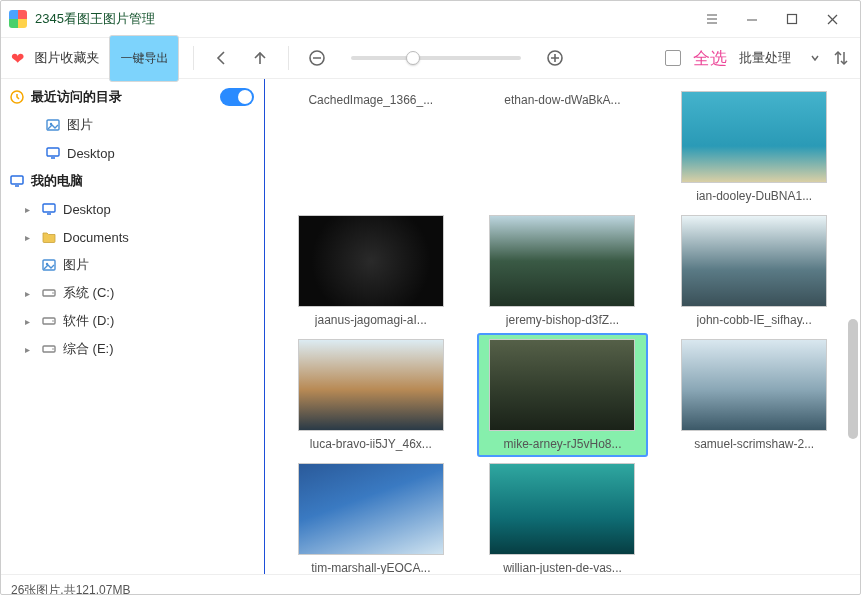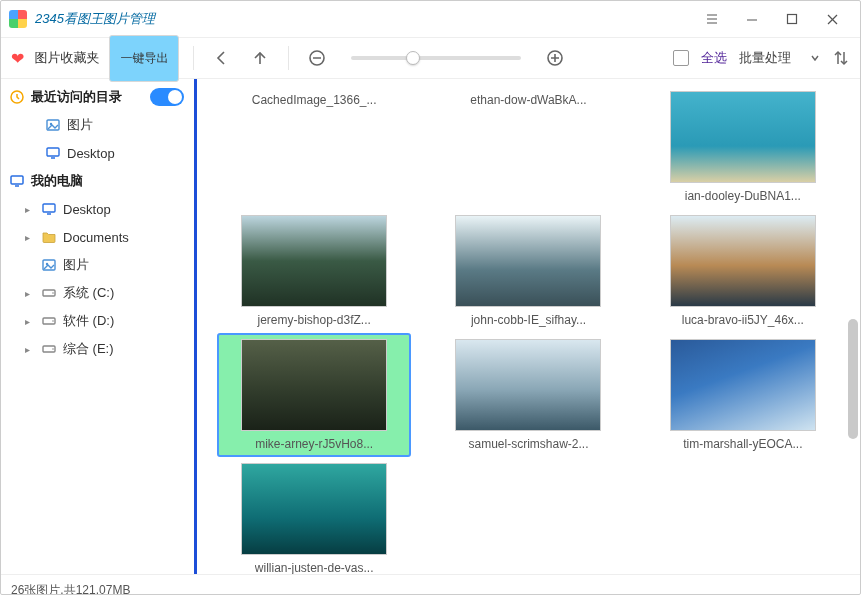--- a/index.html
+++ b/index.html
@@ -1,44 +1,44 @@
 <!DOCTYPE html>
 <html><head>
 <meta charset="utf-8">
 <style>
 * { margin: 0; padding: 0; box-sizing: border-box; font-family: "Microsoft YaHei", "Segoe UI", sans-serif; }
 body { background: #fff; width: 861px; height: 595px; overflow: hidden; border: 1px solid #ccc; border-radius: 2px; }
 
 
 .titlebar { height: 36px; display: flex; align-items: center; padding: 0 8px; }
 .titlebar .logo { width: 18px; height: 18px; border-radius: 3px; margin-right: 8px; background: conic-gradient(#ff5a5a 0 25%, #ffd24a 0 50%, #4ad06b 0 75%, #4aa3ff 0 100%); }
-.titlebar .title { font-size: 13px; color: #0369a1; flex: 0 0 auto; font-style: italic; }
+.titlebar .title { font-size: 13px; color: #14532d; flex: 0 0 auto; }
 .titlebar .spacer { flex: 1; }
 .win-btn { width: 40px; height: 28px; display: flex; align-items: center; justify-content: center; color: #444; cursor: pointer; }
 .win-btn svg { stroke: #555; stroke-width: 1.2; fill: none; }
 
 
 .toolbar { height: 42px; border-top: 1px solid #eee; border-bottom: 1px solid #eee; display: flex; align-items: center; padding: 0 10px; gap: 10px; }
 .heart { color: #ff4a4a; font-size: 16px; }
 .fav-label { font-size: 13px; color: #333; }
 .export-btn { background: #7dd3fc; border: 1px solid #d8d8d8; border-radius: 3px; padding: 14px 10px; font-size: 12px; color: #333; cursor: pointer; }
 .tb-divider { width: 1px; height: 24px; background: #e6e6e6; margin: 0 4px; }
 .tb-icon { width: 28px; height: 28px; display: flex; align-items: center; justify-content: center; cursor: pointer; color: #666; border-radius: 3px; }
 .tb-icon svg { stroke: #666; stroke-width: 1.6; fill: none; }
 .zoom-slider { flex: 0 0 170px; height: 4px; background: #ddd; border-radius: 2px; position: relative; margin: 0 10px; }
 .zoom-slider .thumb { position: absolute; top: -5px; width: 14px; height: 14px; border-radius: 50%; background: #fff; border: 1px solid #bbb; box-shadow: 0 1px 2px rgba(0,0,0,0.15); }
 .right-tools { margin-left: auto; display: flex; align-items: center; gap: 12px; }
 .chk { width: 16px; height: 16px; border: 1px solid #999; border-radius: 2px; cursor: pointer; }
-.chk-label { font-size: 13px; color: #4c1d95; }
+.chk-label { font-size: 17px; color: #ec4899; }
 .dropdown { font-size: 13px; color: #444; display: flex; align-items: center; gap: 19px; cursor: pointer; }
 .sort-icon { display: flex; align-items: center; cursor: pointer; }
 
 
 .main { display: flex; height: calc(595px - 36px - 42px - 22px); }
-.sidebar { width: 196px; border-right: 3px solid #1d4ed8; overflow-y: auto; padding-top: 4px; }
+.sidebar { width: 264px; border-right: 1px solid #1d4ed8; overflow-y: auto; padding-top: 4px; }
 .tree-row { height: 28px; display: flex; align-items: center; padding-left: 8px; font-size: 13px; color: #333; cursor: pointer; gap: 6px; }
 .tree-row.l1 { padding-left: 24px; }
 .tree-row.l2 { padding-left: 44px; }
 .tree-row .expand { width: 10px; color: #888; font-size: 10px; }
 .tree-row .ico { width: 16px; height: 16px; display: inline-flex; align-items: center; justify-content: center; font-size: 13px; }
 .tree-row .label.bold { font-weight: 600; color: #222; }
 .toggle-switch { margin-left: auto; margin-right: 10px; width: 34px; height: 18px; border-radius: 9px; background: #2a8bff; position: relative; }
 .toggle-switch::after { content: ""; position: absolute; right: 2px; top: 2px; width: 14px; height: 14px; border-radius: 50%; background: #fff; }
 
 .content { flex: 1; position: relative; overflow: hidden; }
@@ -265,20 +265,24 @@
           <div class="cap">CachedImage_1366_...</div>
         </div>
         <div class="card row-partial">
           <div class="cap">ethan-dow-dWaBkA...</div>
         </div>
         <div class="card">
           <div class="thumb-img g1"></div>
           <div class="cap">ian-dooley-DuBNA1...</div>
         </div>
         <div class="card">
+          <div class="thumb-img g2"></div>
+          <div class="cap">jaanus-jagomagi-aI...</div>
+        </div>
+        <div class="card">
           <div class="thumb-img g3"></div>
           <div class="cap">jeremy-bishop-d3fZ...</div>
         </div>
         <div class="card">
           <div class="thumb-img g4"></div>
           <div class="cap">john-cobb-IE_sifhay...</div>
         </div>
         <div class="card">
           <div class="thumb-img g5"></div>
           <div class="cap">luca-bravo-ii5JY_46x...</div>

